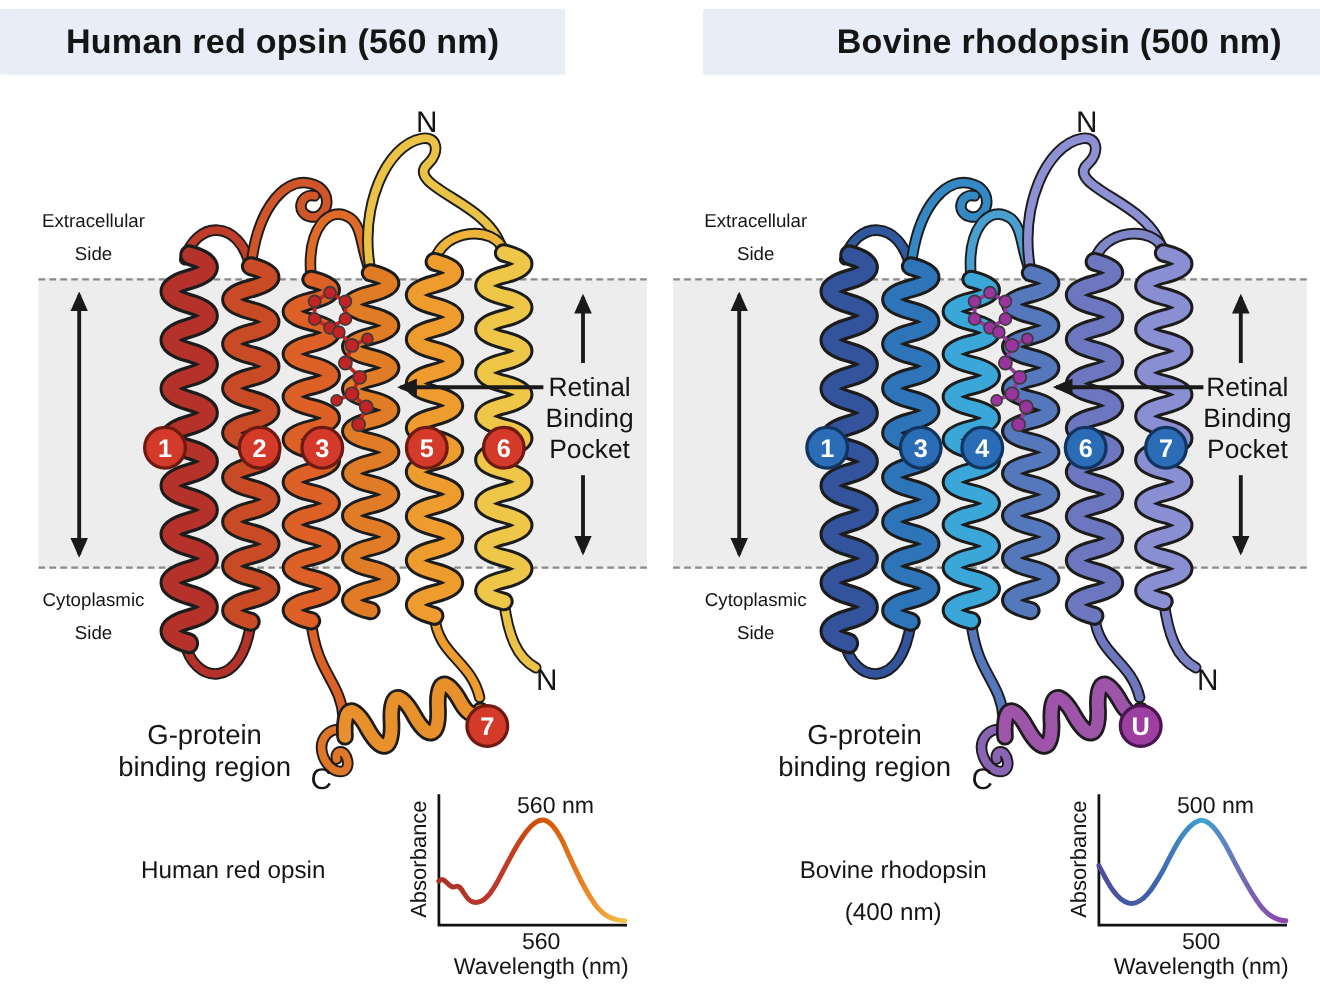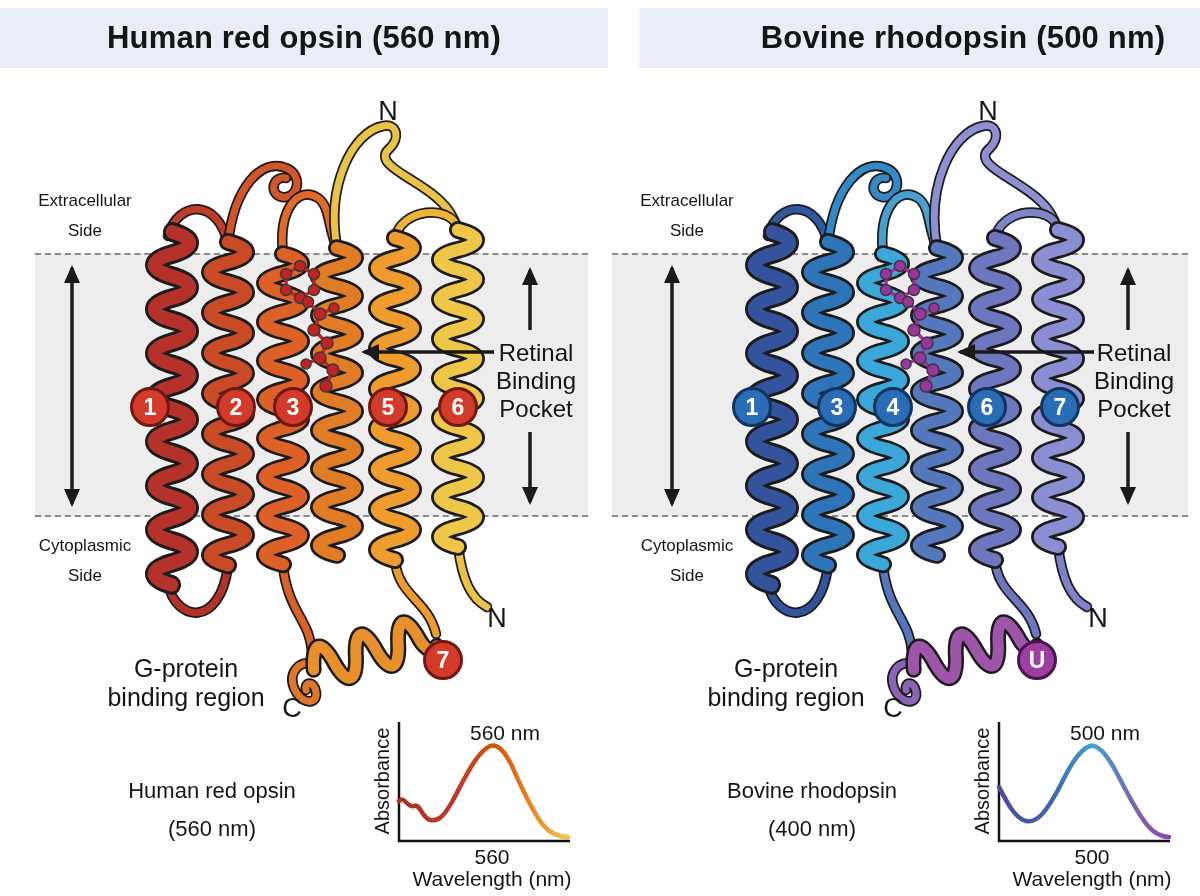--- a/index.html
+++ b/index.html
@@ -35,21 +35,21 @@
     color:#fff;font-weight:bold;font-size:23px;box-sizing:border-box;
   }
   .badge-red{background:#d43a2a;border:3px solid #6e1a12;}
   .badge-blue{background:#2a6cb5;border:3px solid #11355f;}
   .badge-purple{background:#9c3f9f;border:3px solid #4a1550;}
   svg{position:absolute;left:0;top:0;}
 </style>
 </head>
 <body>
 
-<div class="hdr" style="left:0;width:608px;">Human red opsin (560 nm)</div>
+<div class="hdr" style="left:0;width:514px;">Human red opsin (560 nm)</div>
 <div class="hdr" style="left:614px;width:648px;margin-left:25px;">Bovine rhodopsin (500 nm)</div>
 
 <div class="membrane" style="left:35px;width:553px;"></div>
 <div class="membrane" style="left:612px;width:576px;"></div>
 
 <svg width="1200" height="896" viewBox="0 0 1200 896">
   <defs>
     <marker id="ah" markerUnits="userSpaceOnUse" markerWidth="18" markerHeight="16" refX="15" refY="8" orient="auto-start-reverse">
       <path d="M0,0 L18,8 L0,16 Z" fill="#1a1a1a"></path>
     </marker>
@@ -262,21 +262,20 @@
 </div>
 <div class="lbl gp-lbl" style="left:186px;top:654px;">
   <div>G-protein</div>
   <div>binding region</div>
 </div>
 <div class="lbl term-lbl" style="left:388px;top:96px;">N</div>
 <div class="lbl term-lbl" style="left:497px;top:603px;">N</div>
 <div class="lbl term-lbl" style="left:292px;top:693px;">C</div>
 <div class="lbl cap-lbl" style="left:212px;top:772px;">
   <div>Human red opsin</div>
-  <div>(560 nm)</div>
 </div>
 <div class="lbl spec-title" style="left:505px;top:721px;">560 nm</div>
 <div class="lbl spec-tick" style="left:492px;top:845px;">560</div>
 <div class="lbl spec-xlabel" style="left:492px;top:867px;">Wavelength (nm)</div>
 <div class="spec-ylabel" style="left:382px;top:781px;">Absorbance</div>
 
 <div class="lbl side-lbl" style="left:687px;top:186px;">
   <div>Extracellular</div>
   <div>Side</div>
 </div>

